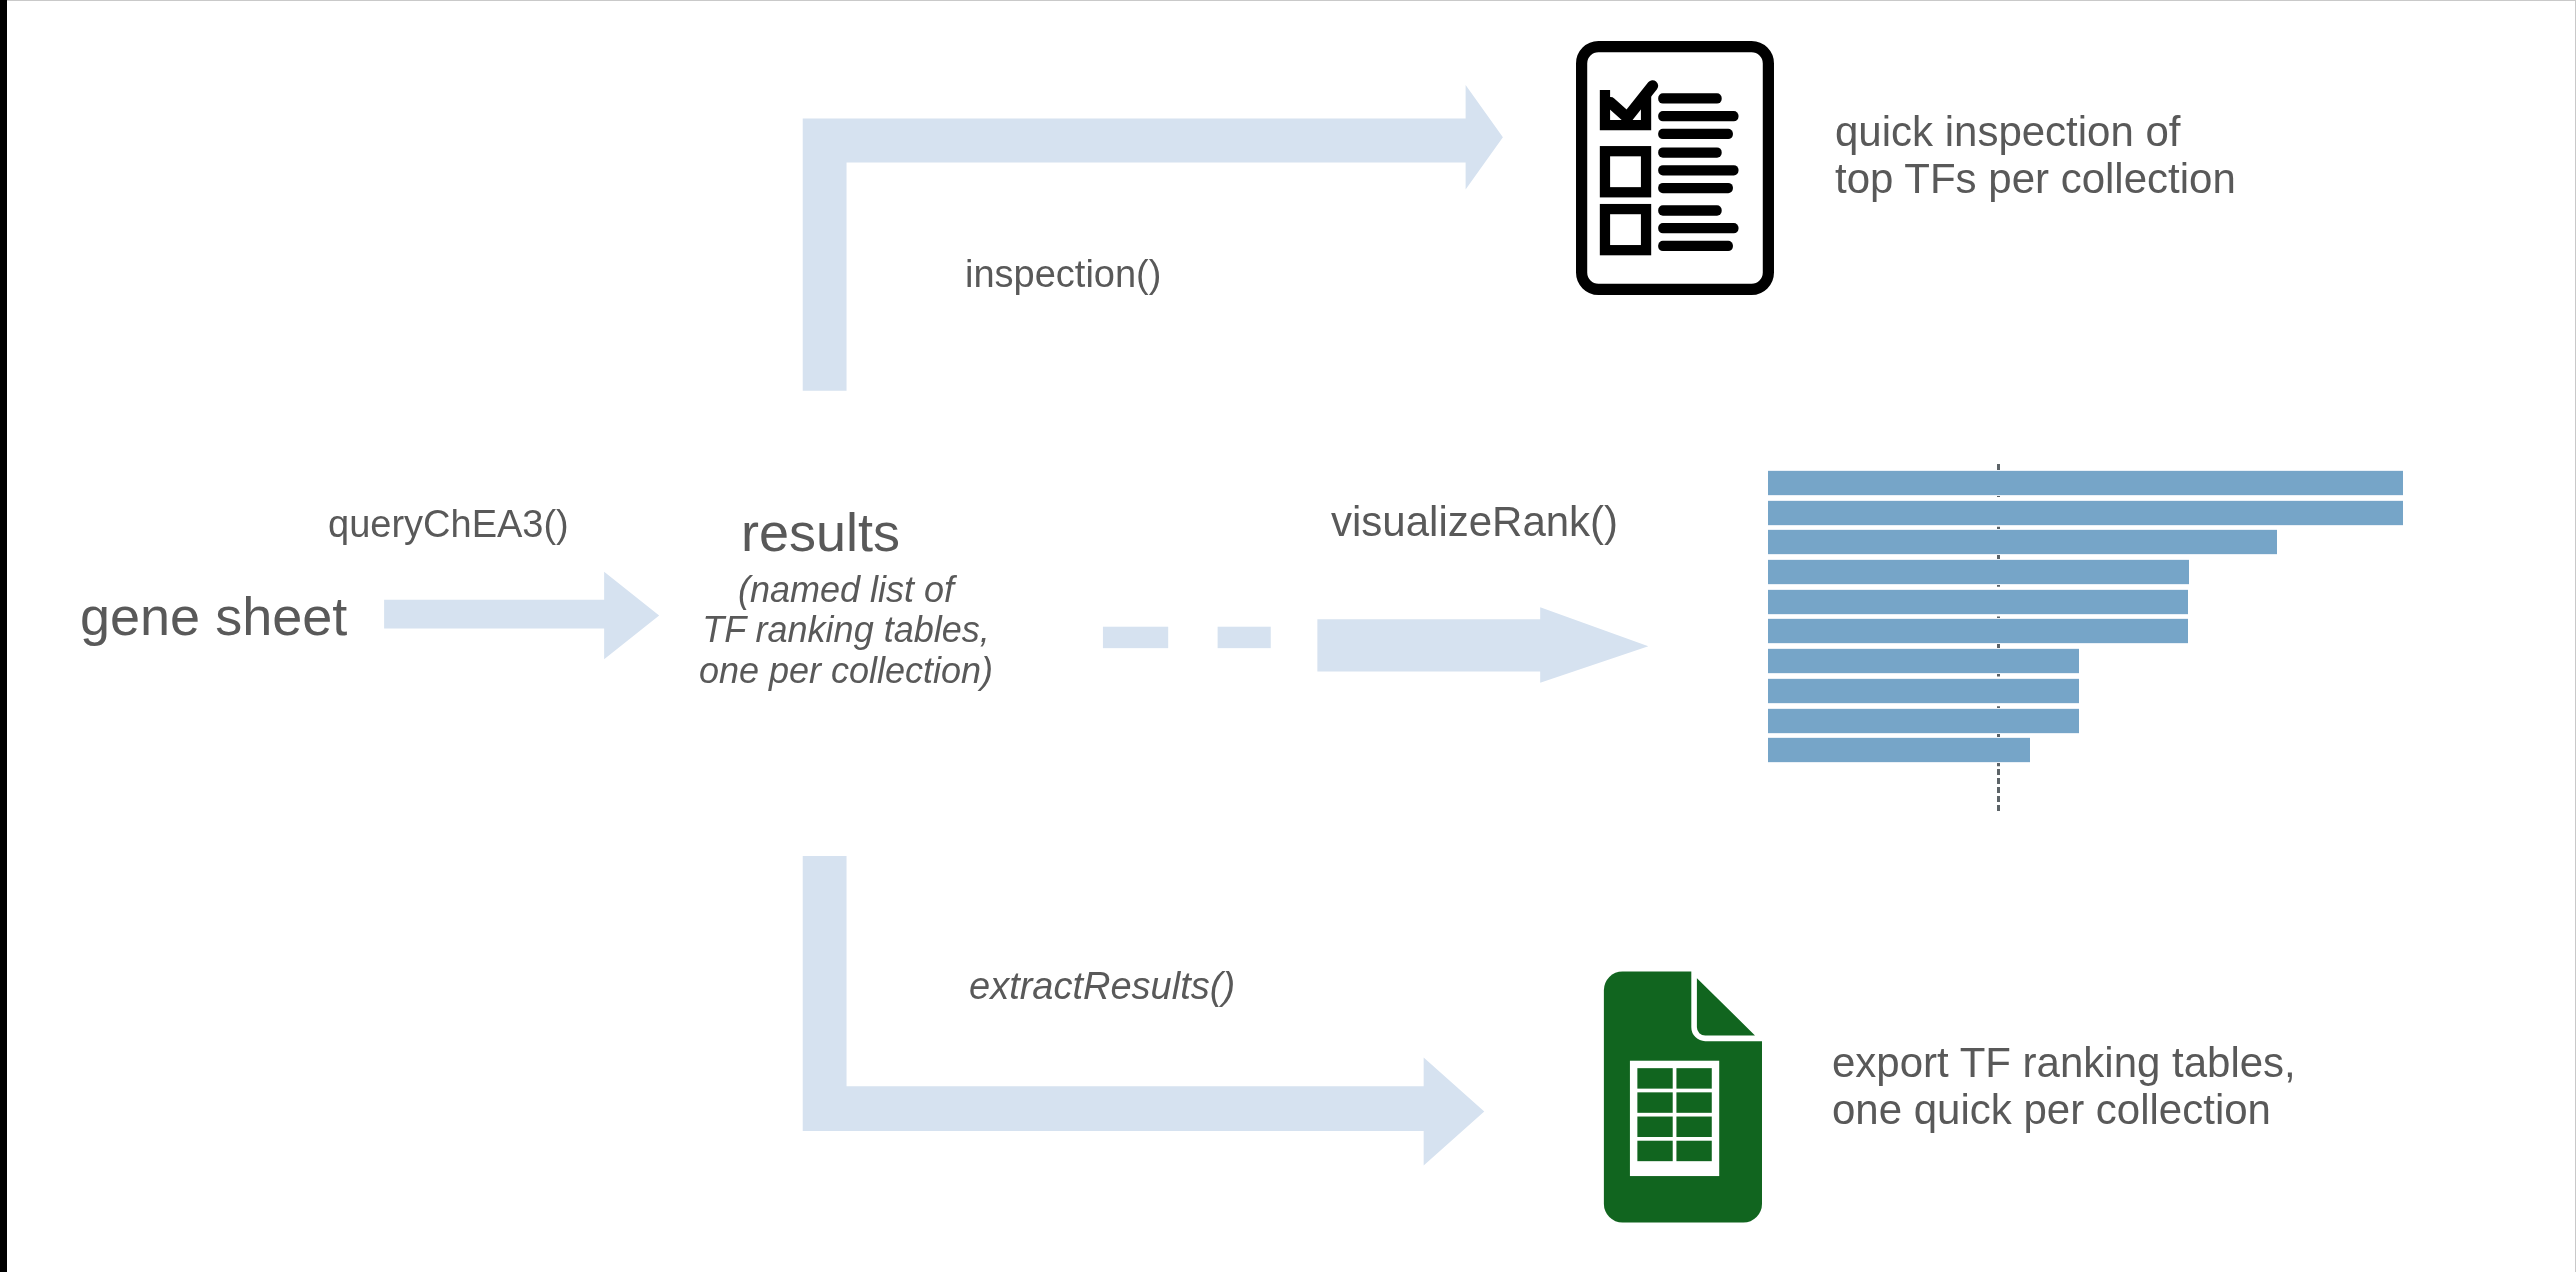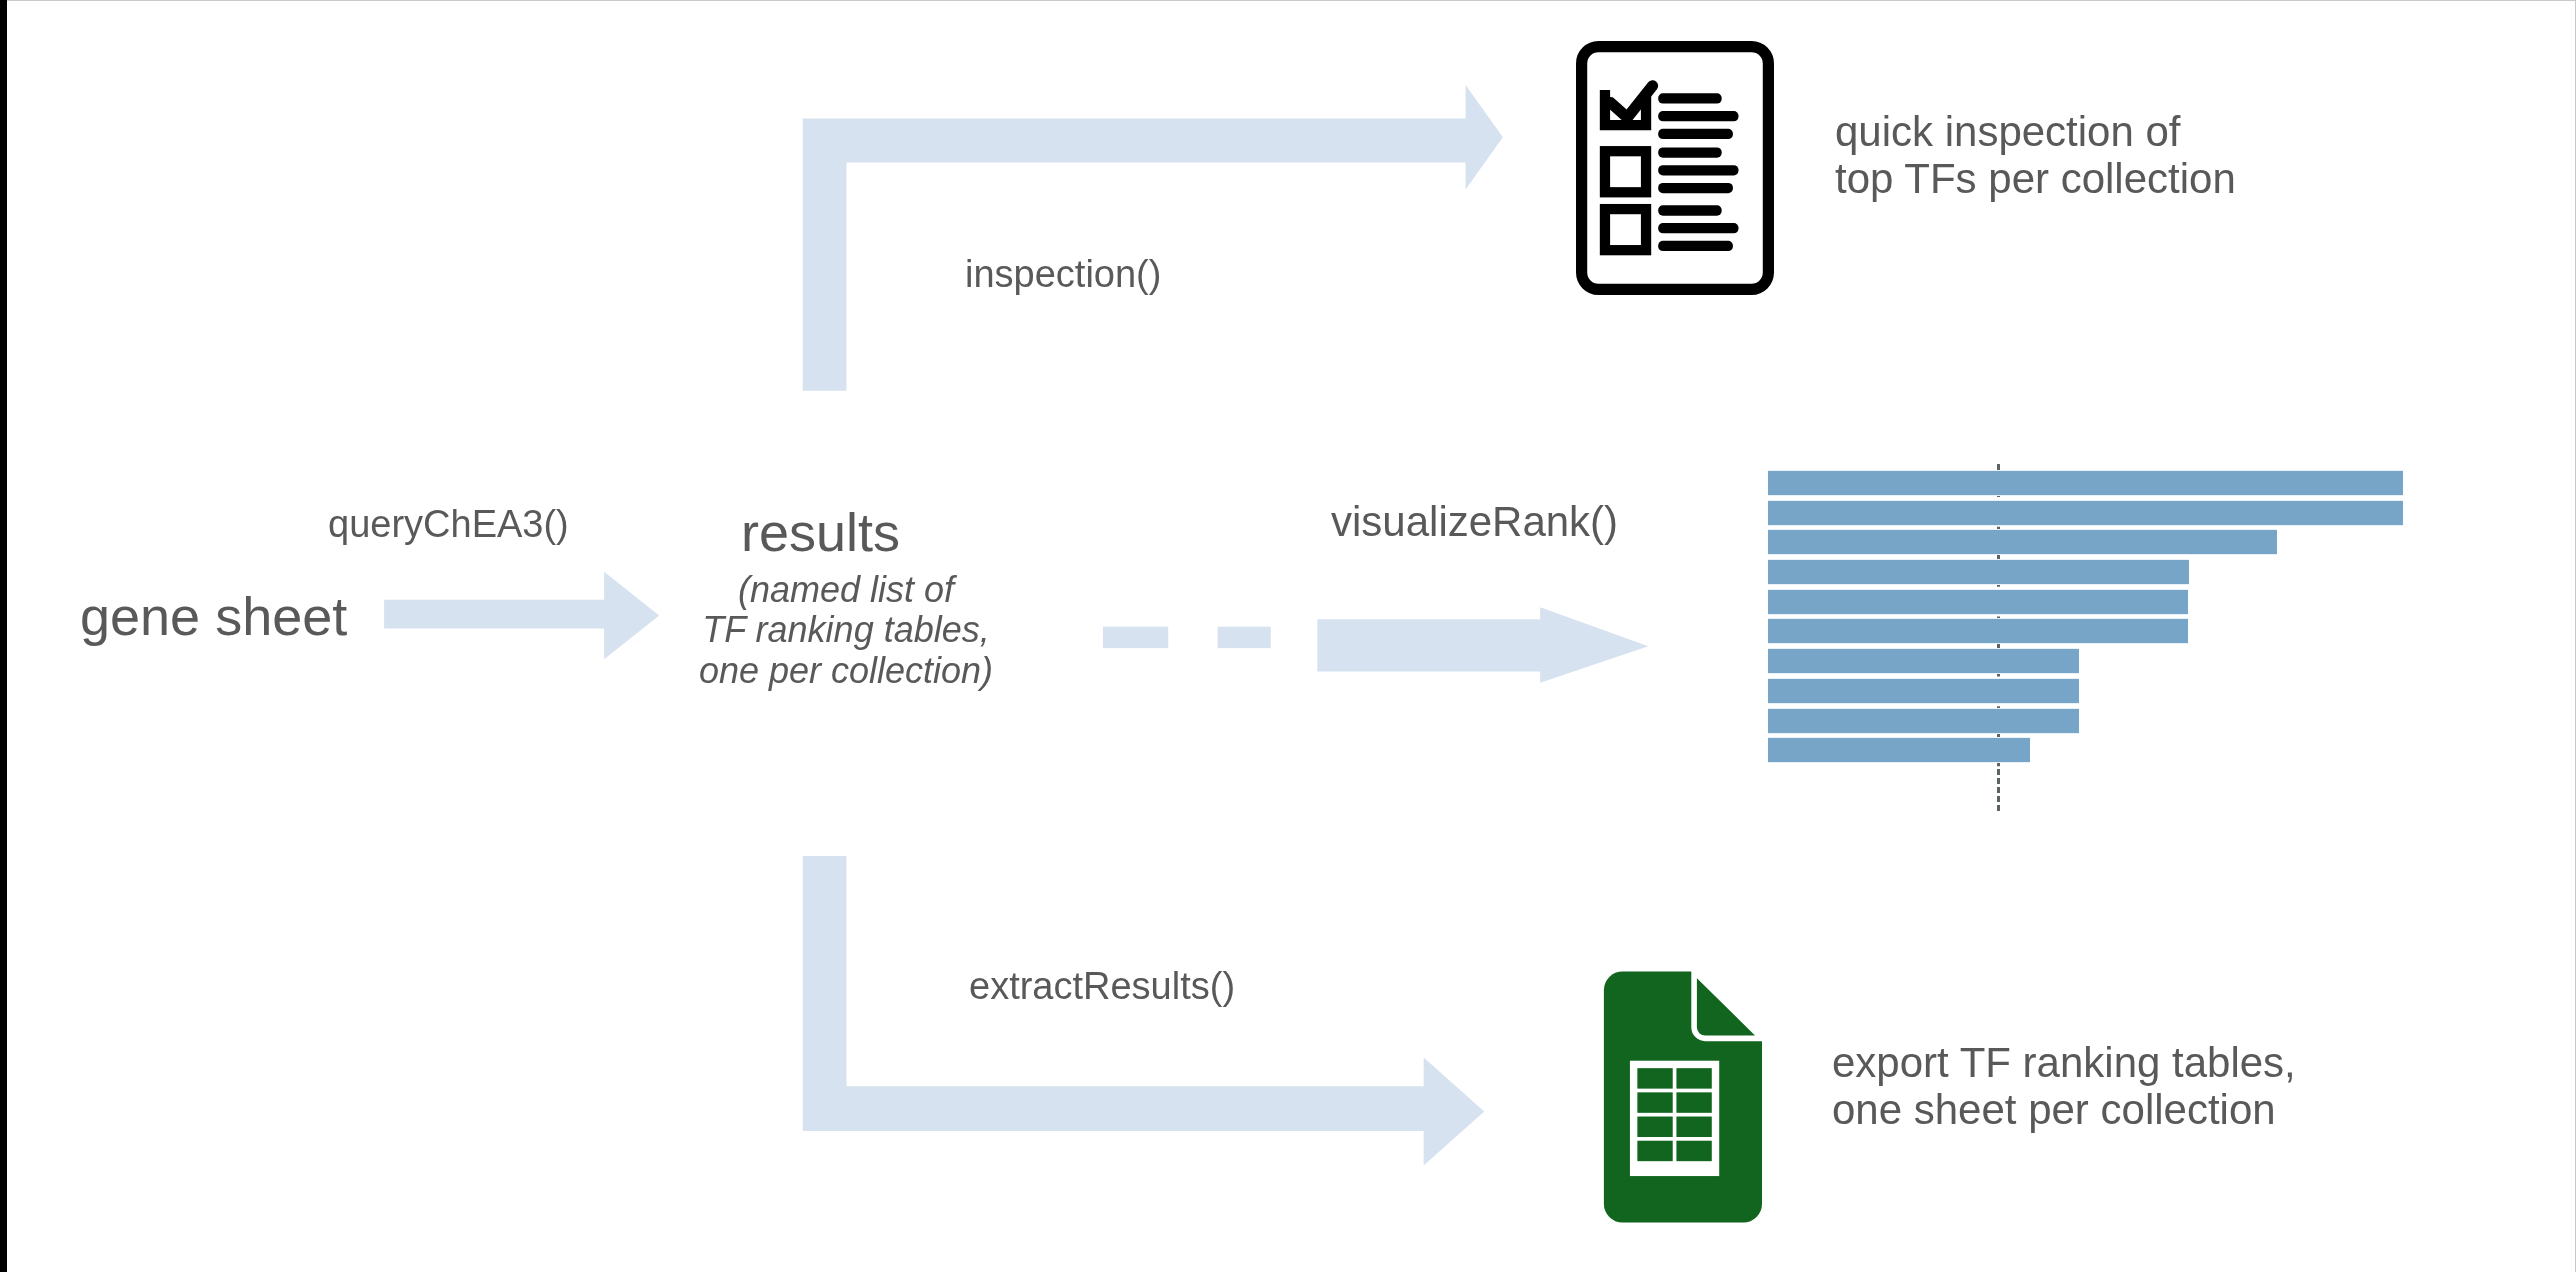--- a/index.html
+++ b/index.html
@@ -99,21 +99,21 @@
     height: 252px;
   }
 
   
   #gene-list-label   { left: 80px;  top: 580px;  font-size: 54px; }
   #query-fn-label    { left: 328px; top: 497px;  font-size: 38px; }
   #results-label     { left: 741px; top: 496px;  font-size: 54px; }
   #results-sub-label { left: 641px; top: 564px;  font-size: 36px; text-align: center; width: 410px; font-style: italic; }
   #displaytopn-label { left: 965px; top: 247px; font-size: 38px; }
   #visualizerank-label { left: 1331px; top: 492px; font-size: 42px; }
-  #extractresults-label { left: 969px; top: 959px; font-size: 38px; }
+  #extractresults-label { left: 969px; top: 959px; font-size: 38px; font-style: italic; }
   #top-caption  { left: 1835px; top: 102px;  font-size: 42px; width: 653px; }
   #bottom-caption { left: 1832px; top: 1033px; font-size: 42px; width: 671px; }
 </style>
 </head>
 <body>
 
 <div id="canvas">
 
   <div id="frame-border"></div>
   <div id="left-black-bar"></div>
@@ -144,21 +144,21 @@
   <div class="label" id="displaytopn-label">inspection()</div>
 
   <div class="label" id="visualizerank-label">visualizeRank()</div>
 
   <div class="label" id="extractresults-label">extractResults()</div>
 
   <div class="label wrap" id="top-caption" style="white-space:pre-line;">quick inspection of
 top TFs per collection</div>
 
   <div class="label wrap" id="bottom-caption" style="white-space:pre-line;">export TF ranking tables,
-one sheet per collection</div>
+one quick per collection</div>
 
   <svg id="checklist-icon" viewBox="0 0 212 272">
     <rect x="6" y="6" width="200" height="260" rx="18" ry="18" fill="#ffffff" stroke="#000000" stroke-width="12"></rect>
 
     <g>
       <path d="M31,58 L31,90 L75,90 L75,62" fill="none" stroke="#000000" stroke-width="11" stroke-linecap="square"></path>
       <path d="M37,66 L55,82 L82,48" fill="none" stroke="#000000" stroke-width="12" stroke-linecap="round" stroke-linejoin="round"></path>
       <rect x="88" y="56" width="68" height="11" rx="5" fill="#000000"></rect>
       <rect x="88" y="75" width="86" height="11" rx="5" fill="#000000"></rect>
       <rect x="88" y="94" width="80" height="11" rx="5" fill="#000000"></rect>

